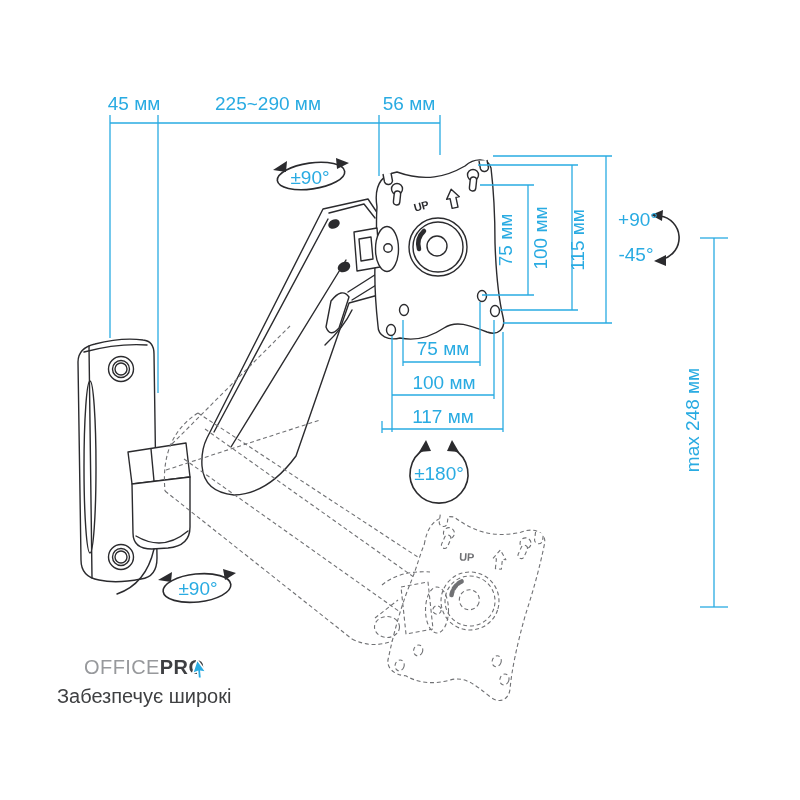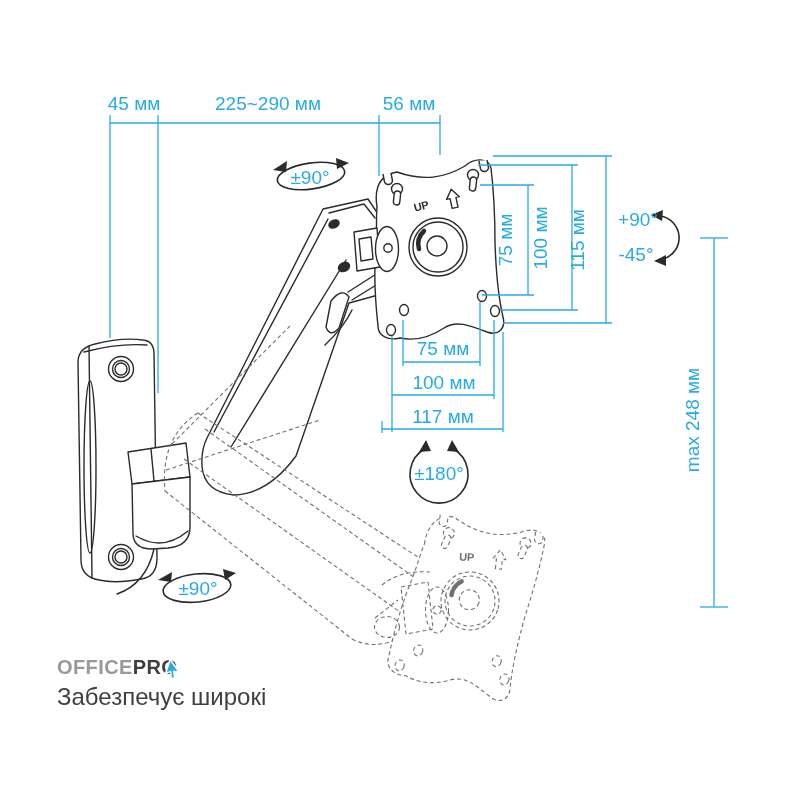--- a/index.html
+++ b/index.html
@@ -1,36 +1,36 @@
 <!DOCTYPE html>
 <html><head>
 <meta charset="utf-8">
 <style>
   html,body { margin:0; padding:0; background:#ffffff; }
   .stage { position:relative; width:800px; height:800px; background:#fff; overflow:hidden;
-           font-family:"Liberation Sans", sans-serif; }
+           font-family:"Liberation Sans", sans-serif;text-align:center; }
   svg.diagram { position:absolute; left:0; top:0; }
 
   
   .ln  { fill:none; stroke:#2b2b2e; stroke-width:1.4; stroke-linejoin:round; stroke-linecap:round; }
   .lnf { fill:#ffffff; stroke:#2b2b2e; stroke-width:1.4; stroke-linejoin:round; }
   .pin { fill:#2b2b2e; stroke:none; }
   .gh  { fill:none; stroke:#707174; stroke-width:1.1; stroke-dasharray:4 2.8; stroke-linejoin:round; }
   .dim { fill:none; stroke:#29abe2; stroke-width:1.3; }
   .dimtxt { font-size:19px; font-weight:500; fill:#29abe2; }
   .arr { fill:#2b2b2e; stroke:none; }
   .rotarc { fill:none; stroke:#2b2b2e; stroke-width:1.6; stroke-linecap:round; }
 
   
   .brand { position:absolute; left:57px; top:656px; }
   .logo-row { position:relative; display:inline-block; font-size:20px; letter-spacing:0.4px; line-height:22px; }
-  .logo-office { color:#97999c; font-weight:700; }
+  .logo-office { color:#97999c; font-weight:400; }
   .logo-pro { color:#3e3f42; font-weight:800; }
   .logo-cursor { position:absolute; right:-7px; top:4px; }
-  .tagline { margin-top:8px; font-size:24px; line-height:21px; font-weight:500; color:#3f4042; }
+  .tagline { margin-top:8px; font-size:20px; line-height:21px; font-weight:500; color:#3f4042; }
 </style>
 </head>
 <body>
 
 <div class="stage">
 
 <svg class="diagram" width="800" height="800" viewBox="0 0 800 800">
 
   <defs>
 

